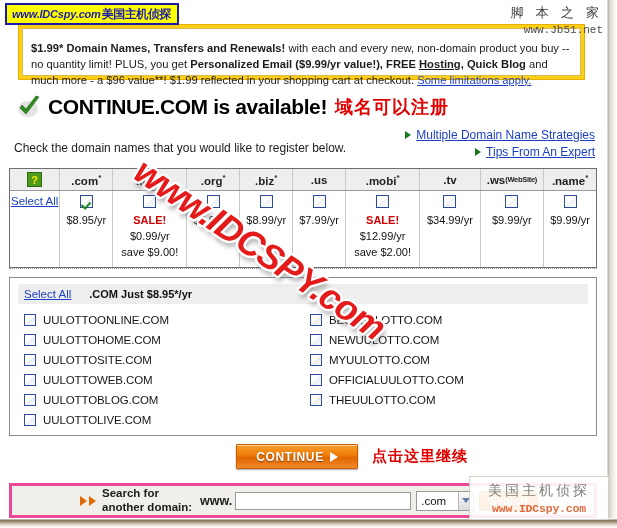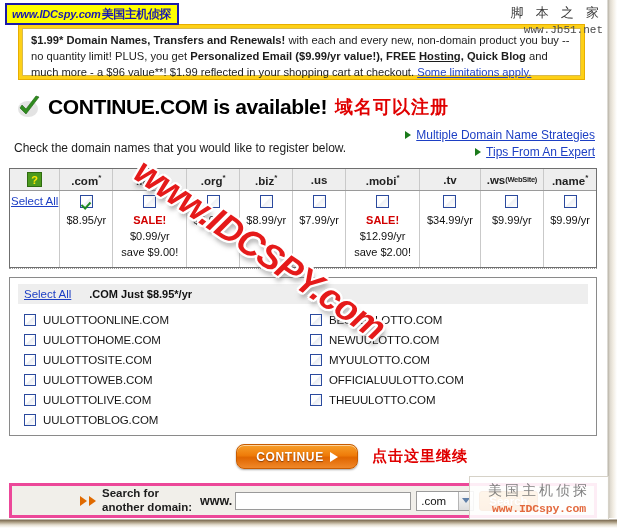--- a/index.html
+++ b/index.html
@@ -68,21 +68,21 @@
     width: 567px; height: 56px;
     background: #fdd017;
     border: 1px solid #e8ae00;
     padding: 3px;
     z-index: 20;
   }
   .promo-inner {
     width: 100%; height: 100%;
     background: #ffffff;
     border: 1px solid #d8ba4e;
-    padding: 4px 8px 3px 8px;
+    padding: 12px 8px 3px 8px;
     font-size: 11.2px; color: #1c1c1c; line-height: 1.42;
   }
   .promo-inner b { font-weight: bold; }
   .promo-inner u { text-decoration: underline; }
   .promo-inner a { color: #1d3fc4; text-decoration: underline; }
 
   
   .avail-row {
     position: absolute; left: 16px; top: 94px;
     display: flex; align-items: center; z-index: 15;
@@ -227,21 +227,21 @@
     font-size: 11.5px; color: #151515; letter-spacing: -0.1px;
   }
 
   
   .cont-wrap {
     position: absolute; left: 236px; top: 444px;
     display: flex; align-items: center; z-index: 12;
   }
   .cont-btn {
     width: 122px; height: 25px;
-    border-radius: 8px;
+    border-radius: 1px;
     background: linear-gradient(to bottom,#f79f2a 0%,#ef7c0a 45%,#e06600 55%,#f0882a 100%);
     border: 1px solid #c85c00;
     box-shadow: inset 0 1px 0 rgba(255,255,255,.55), 0 1px 2px rgba(0,0,0,.35);
     display: flex; align-items: center; justify-content: center;
     gap: 6px;
   }
   .cont-btn .lbl {
     font-size: 12px; font-weight: bold; color: #ffffff;
     letter-spacing: 0.6px;
     text-shadow: 0 1px 1px rgba(120,50,0,.8);
@@ -503,25 +503,25 @@
         <div class="sugg-item">
             <span class="cbx2"></span>
             <span class="nm">UULOTTOSITE.COM</span>
           </div>
         <div class="sugg-item">
             <span class="cbx2"></span>
             <span class="nm">UULOTTOWEB.COM</span>
           </div>
         <div class="sugg-item">
             <span class="cbx2"></span>
+            <span class="nm">UULOTTOBLOG.COM</span>
+          </div>
+        <div class="sugg-item">
+            <span class="cbx2"></span>
             <span class="nm">UULOTTOLIVE.COM</span>
-          </div>
-        <div class="sugg-item">
-            <span class="cbx2"></span>
-            <span class="nm">UULOTTOBLOG.COM</span>
           </div>
       </div>
       <div class="sugg-col">
         <div class="sugg-item">
             <span class="cbx2"></span>
             <span class="nm">BESTUULOTTO.COM</span>
           </div>
         <div class="sugg-item">
             <span class="cbx2"></span>
             <span class="nm">NEWUULOTTO.COM</span>

